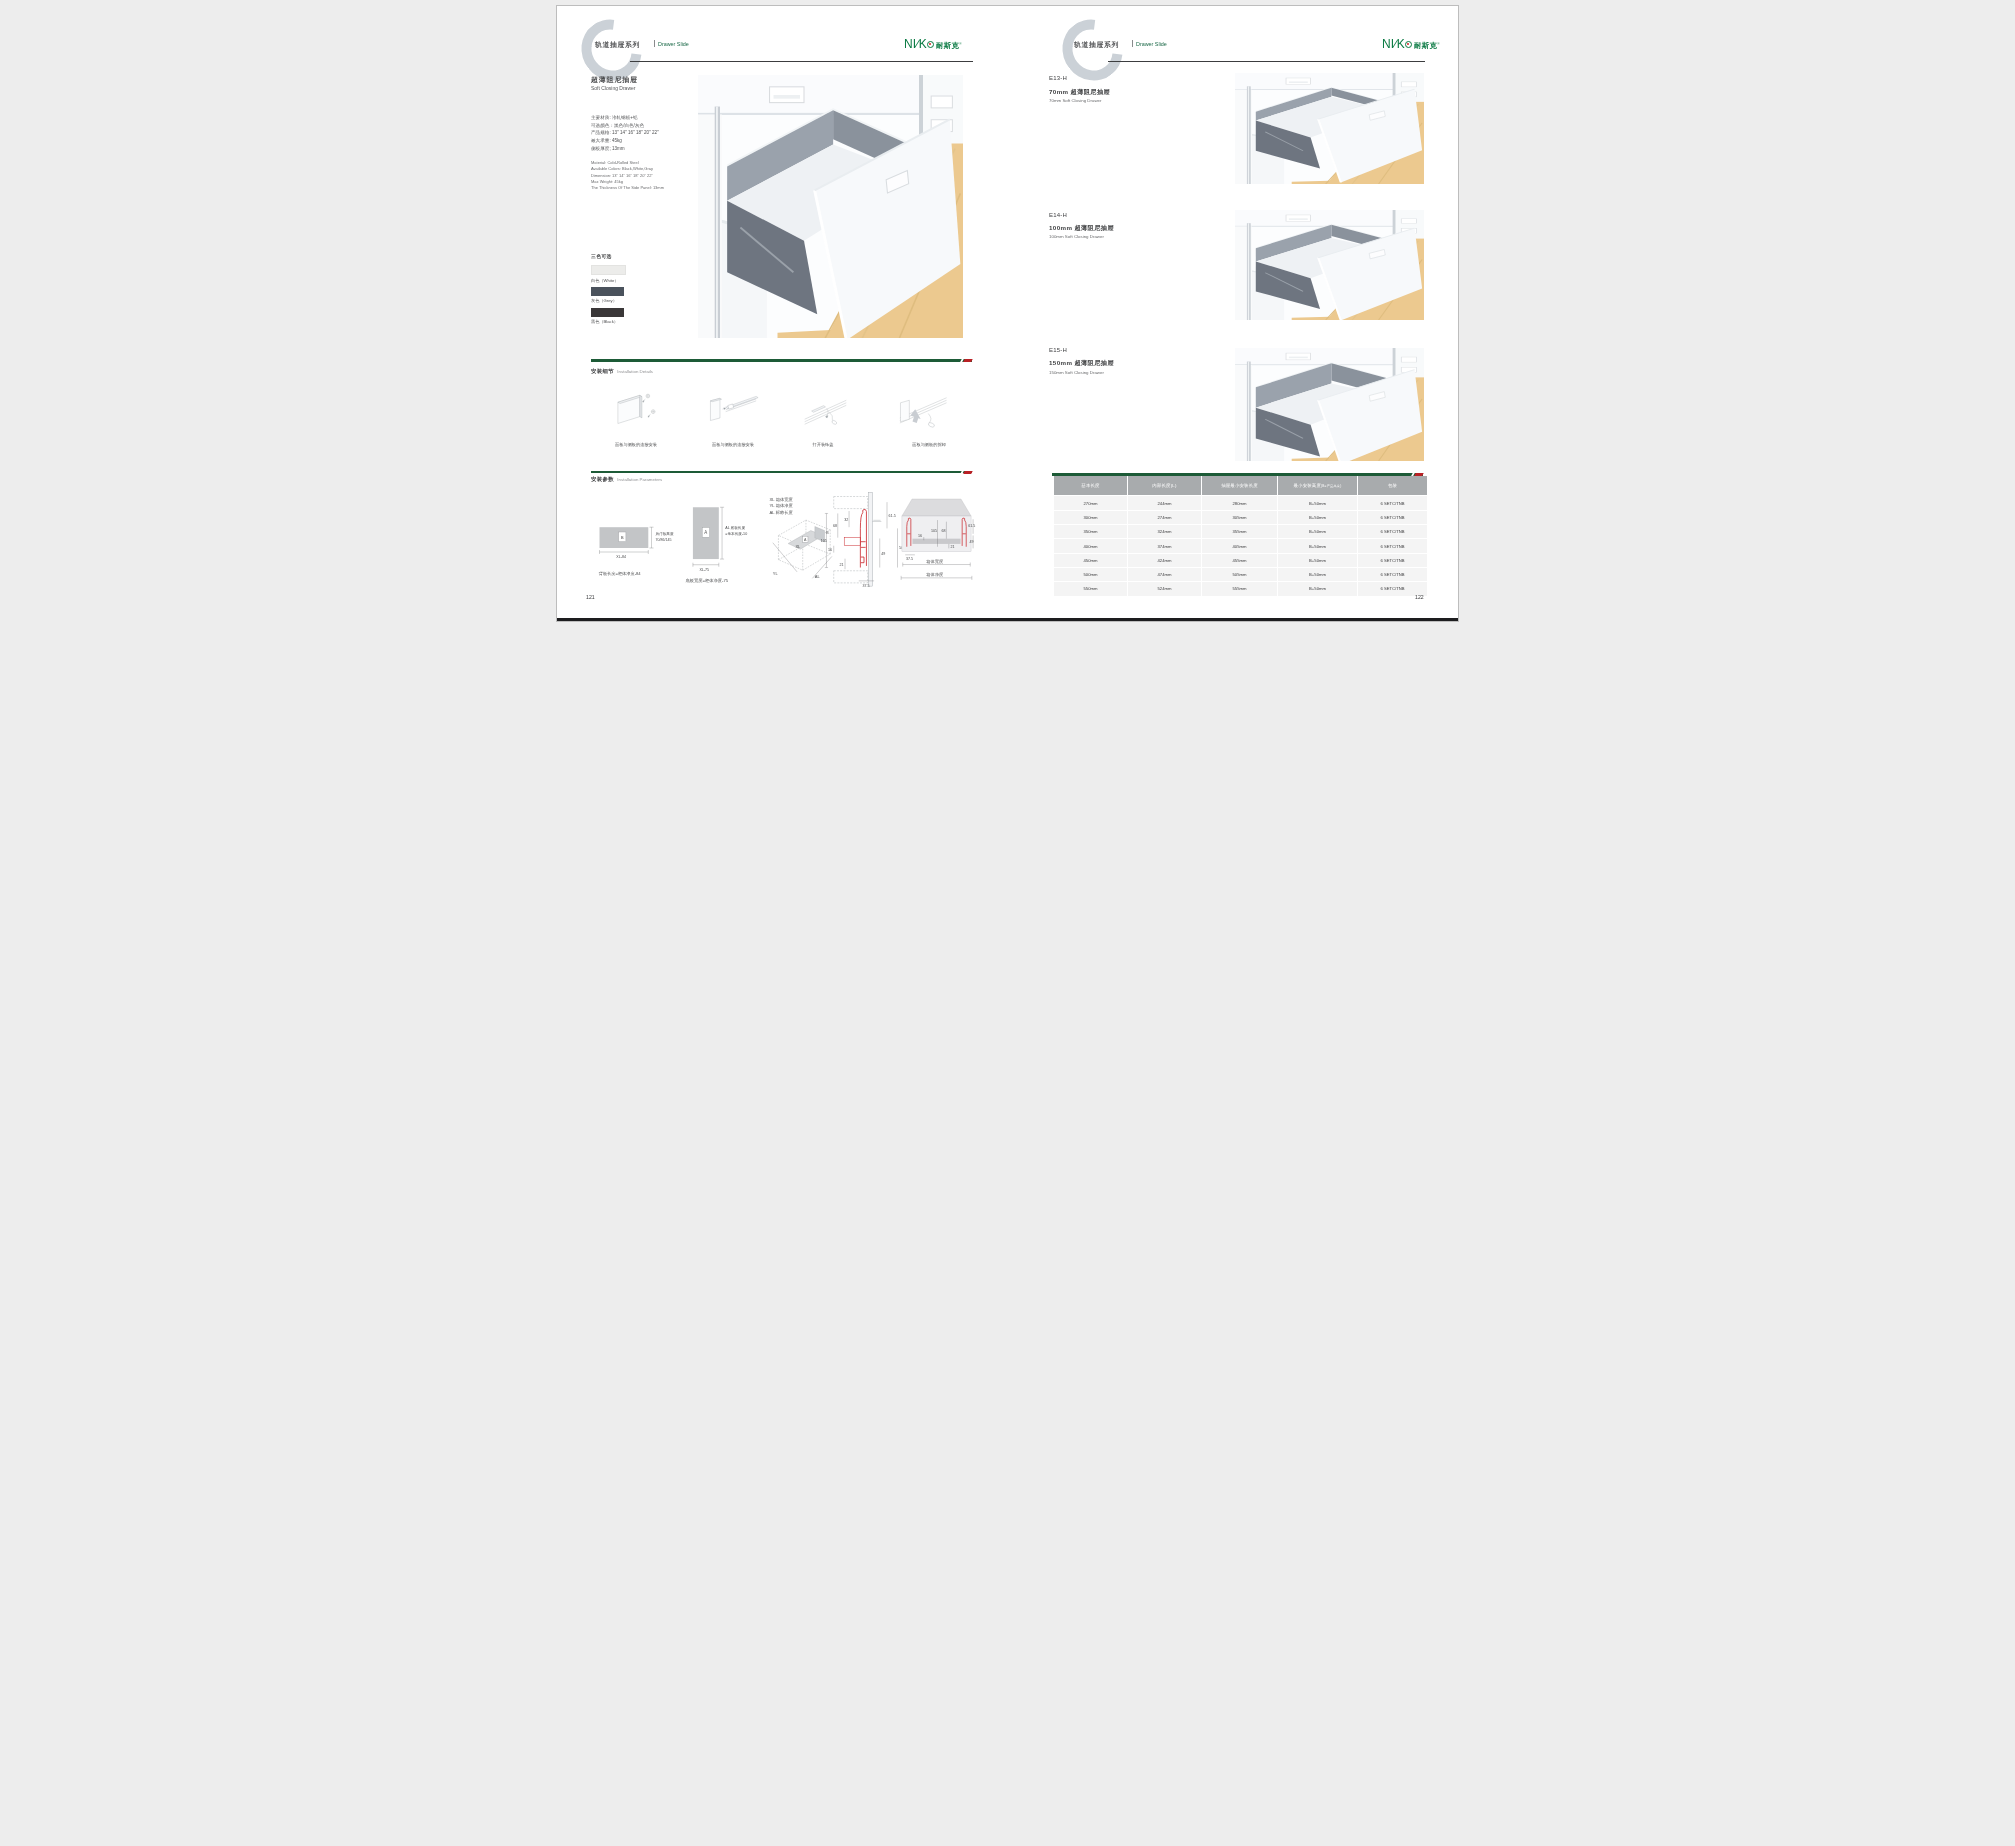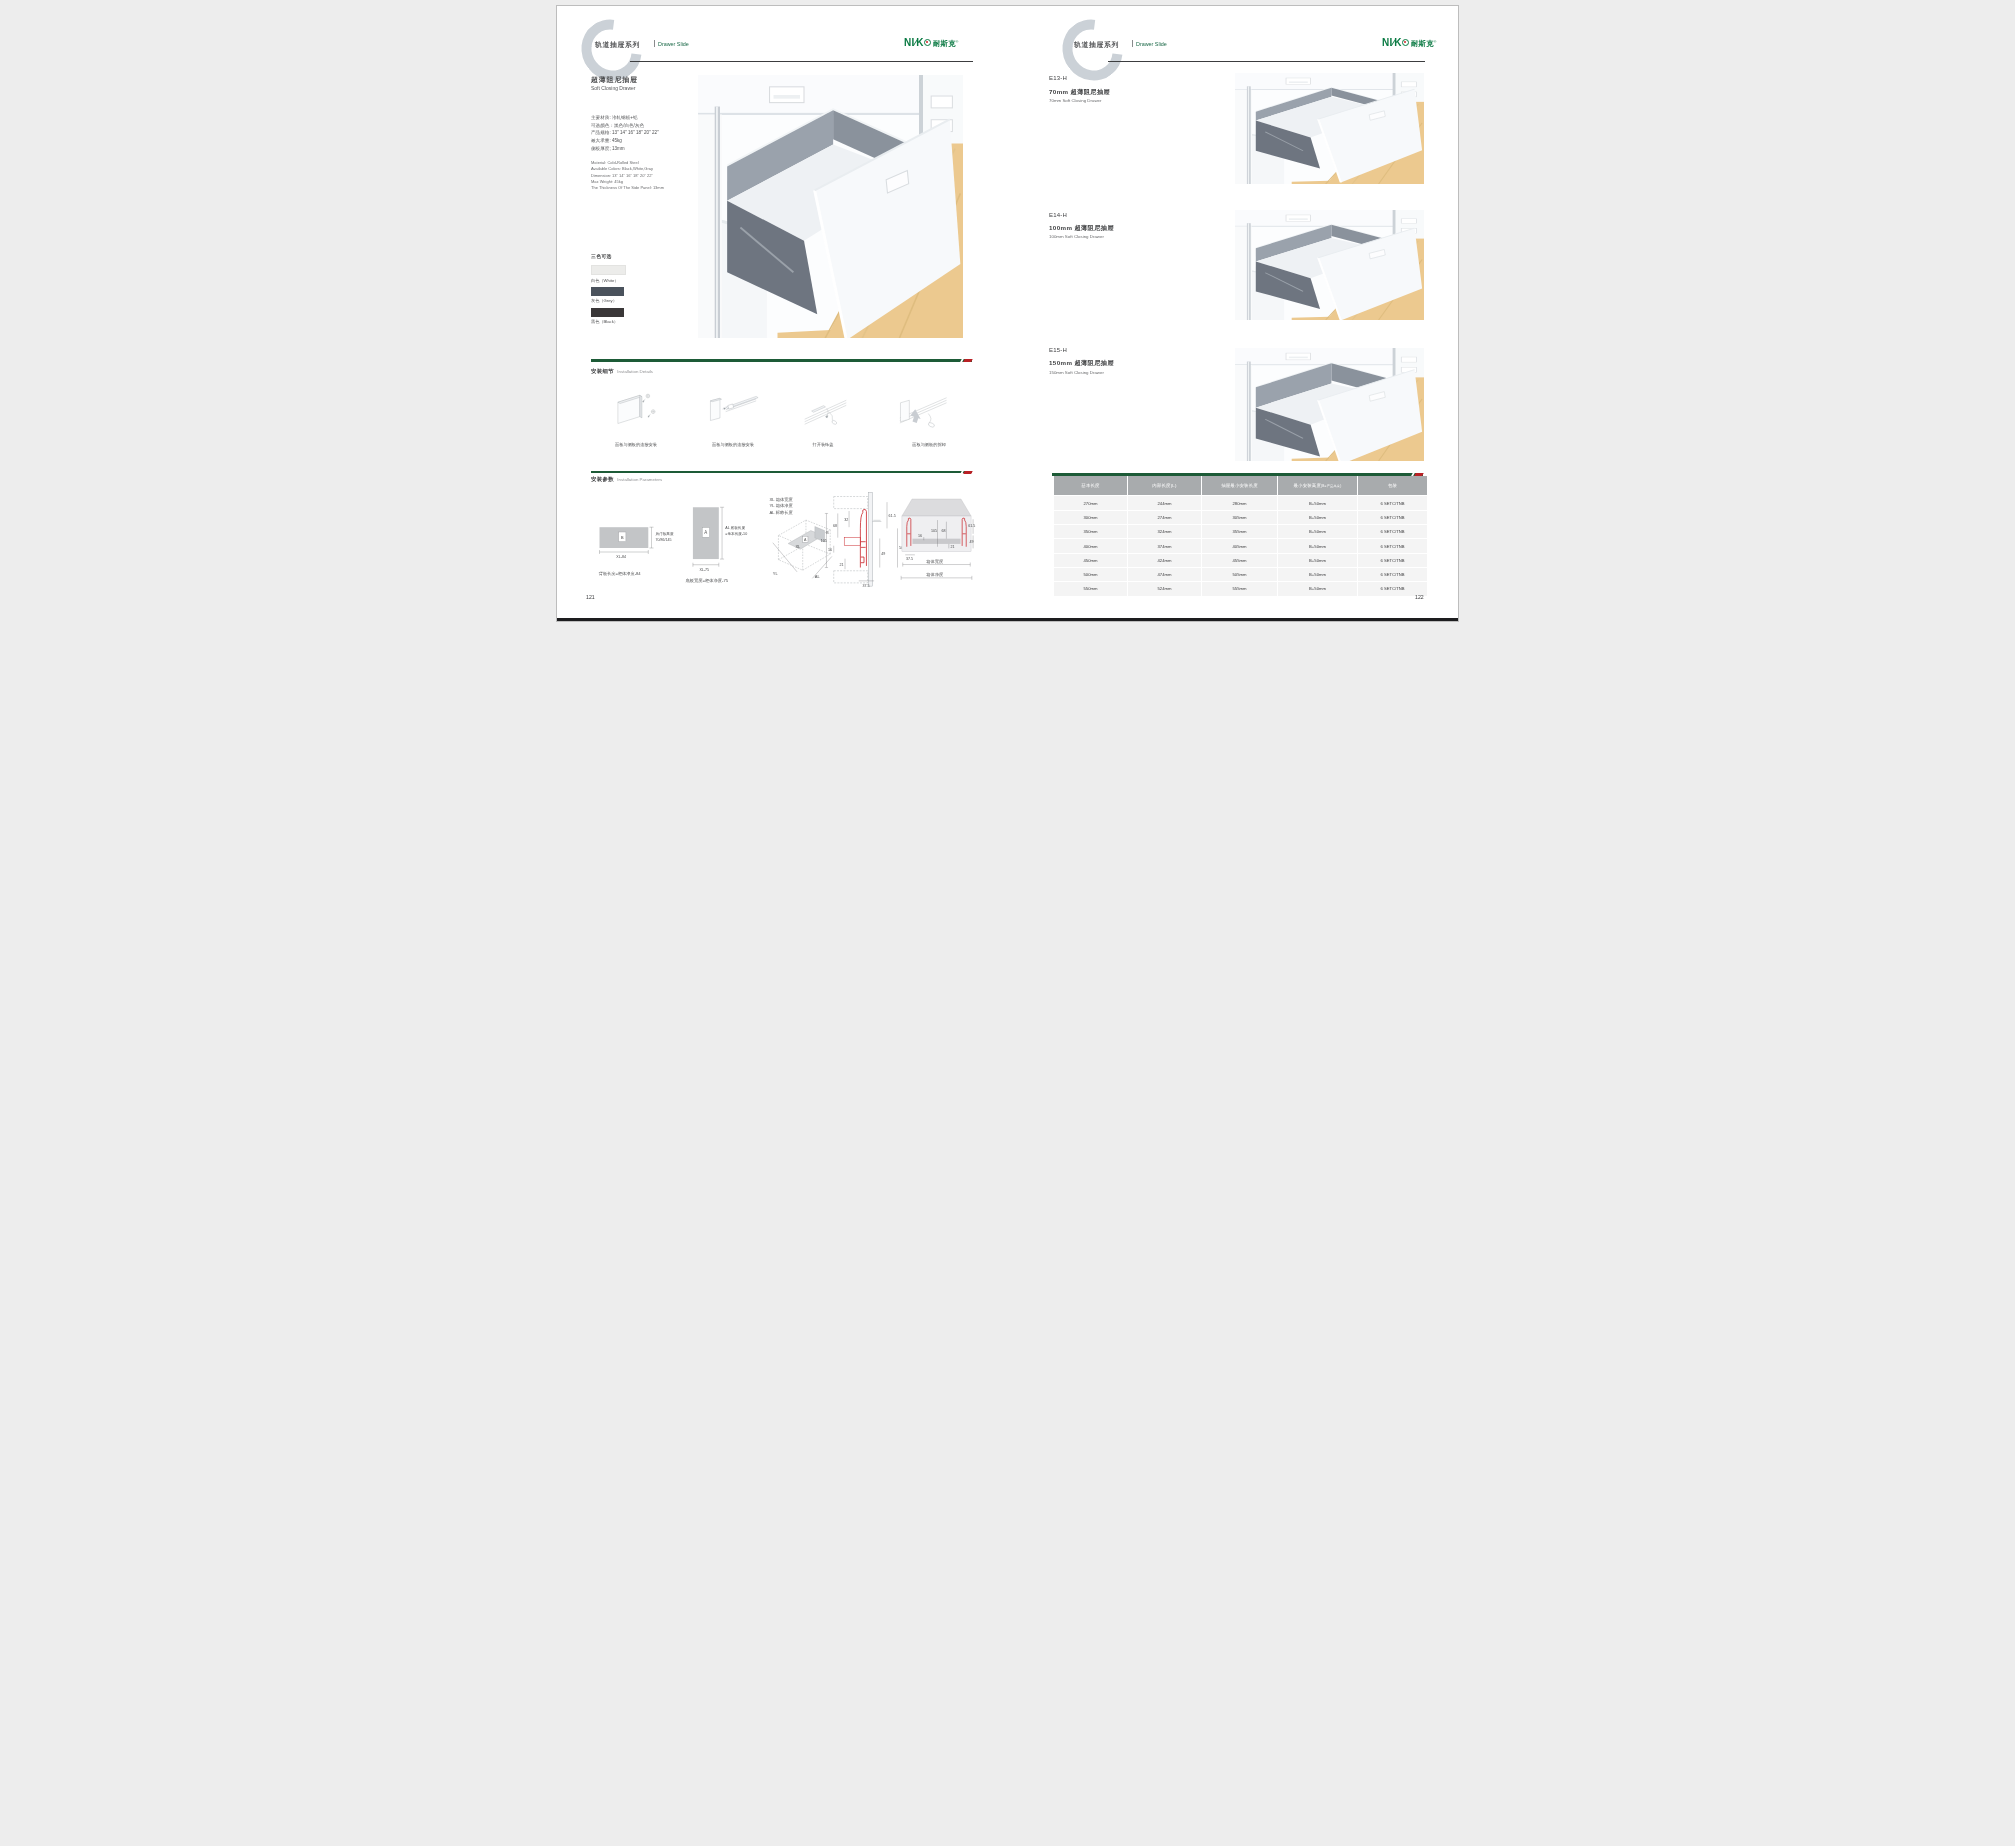--- a/index.html
+++ b/index.html
@@ -7,21 +7,21 @@
     border:0.4px solid #bdbdbd;overflow:hidden;font-family:"Liberation Sans",sans-serif;color:#454648;}
   .abs{position:absolute;}
   
   .cletter{width:39px;height:42px;border:10.5px solid #cbd1d7;border-right-color:transparent;
     border-radius:50%;transform:rotate(-38deg);}
   .series-zh{font-size:6.9px;font-weight:bold;color:#57585a;letter-spacing:0.6px;}
   .series-sep{width:0.8px;height:7.7px;background:#8a8b8d;}
   .series-en{font-size:5.4px;color:#1e6b4a;}
   .header-line{height:1px;background:#3c3d3f;}
   .logo{white-space:nowrap;}
-  .logo .lg{color:#0a7a43;font-weight:bold;font-size:10px;letter-spacing:0.2px;text-align:center;}
+  .logo .lg{color:#0a7a43;font-weight:normal;font-size:12px;letter-spacing:0.2px;text-align:center;}
   .logo .lg-o{display:inline-block;width:5.2px;height:5.2px;border:1.3px solid #0a7a43;border-radius:50%;
     position:relative;top:0.4px;}
   .logo .lg-o .dot{position:absolute;left:1px;top:1px;width:2px;height:2px;border-radius:50%;background:#d42027;}
   .logo .lg-cjk{color:#0a7a43;font-weight:bold;font-size:7.3px;margin-left:2px;letter-spacing:0.4px;}
   .logo sup{color:#0a7a43;font-size:3.2px;}
   
   .prod-title-zh{font-size:7px;font-weight:bold;color:#4c4d4f;letter-spacing:0.8px;}
   .prod-title-en{font-size:5px;color:#57585a;}
   .spec-zh div{font-size:4.6px;color:#515254;line-height:7.7px;}
   .spec-en div{font-size:4px;color:#6b6c6e;line-height:6.4px;}

